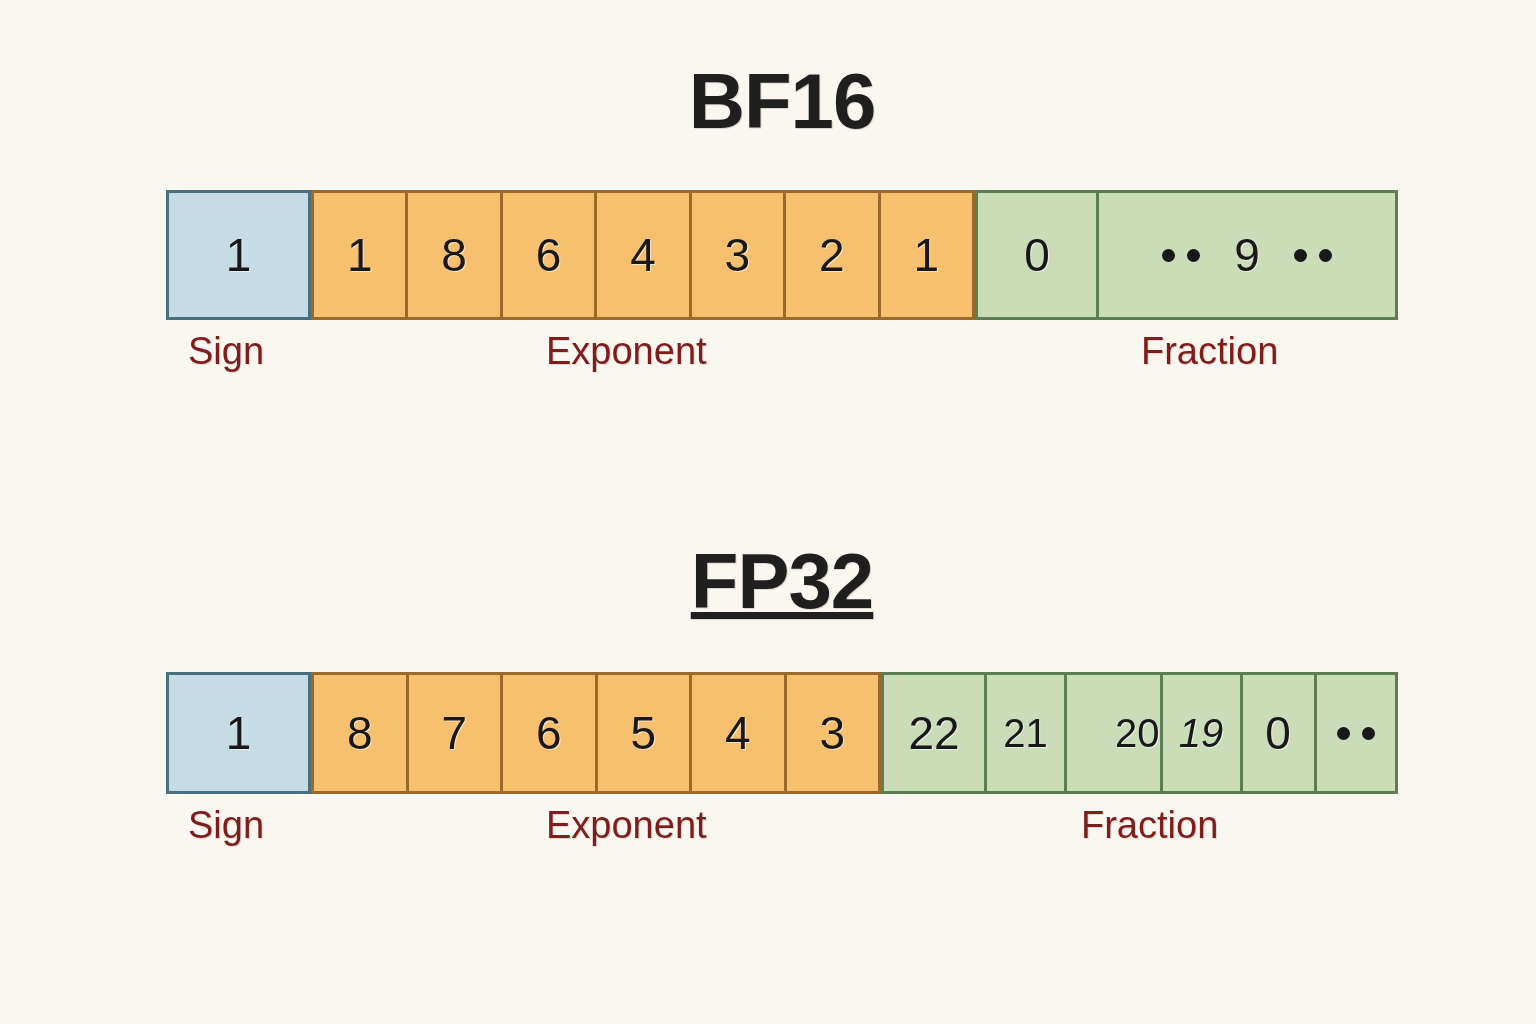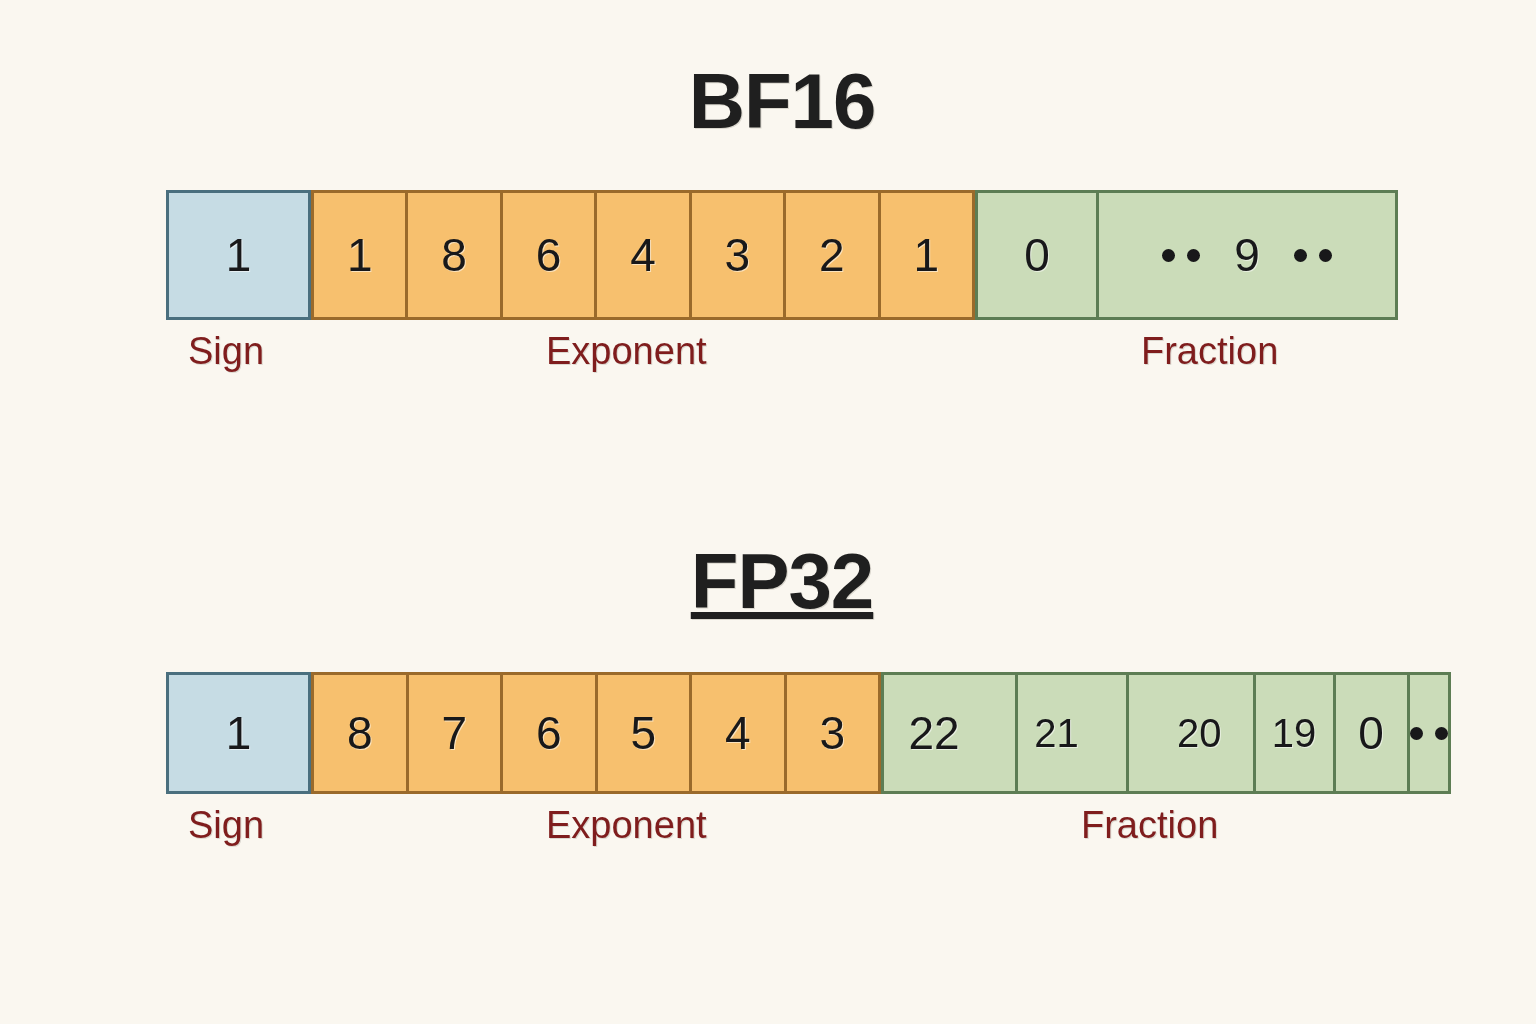--- a/index.html
+++ b/index.html
@@ -75,21 +75,21 @@
     color: #18181a;
     text-shadow: 1px 1px 0 rgba(255,255,255,0.55);
     font-family: "Liberation Sans", sans-serif;
   }
   .field-exponent .cell + .cell {
     border-left: 3px solid #9a6a2b;
   }
   .field-fraction .cell + .cell {
     border-left: 3px solid #5d7d54;
   }
-  .cell.narrow-num { font-size: 40px; margin-left: 31px; }
+  .cell.narrow-num { font-size: 40px; }
   .cell.wide { flex-grow: 3; }
 
   .dots {
     display: inline-flex;
     align-items: center;
     gap: 12px;
   }
   .dots .dot {
     width: 13px;
     height: 13px;
@@ -191,21 +191,21 @@
       <div class="cell">6</div>
       <div class="cell">5</div>
       <div class="cell">4</div>
       <div class="cell">3</div>
     </div>
 
     <div class="field field-fraction" style="flex: 1 1 auto;">
       <div class="cell" style="flex: 0 0 100px;">22</div>
       <div class="cell narrow-num" style="flex: 0 0 80px;">21</div>
       <div class="cell narrow-num" style="flex: 0 0 80px; padding-left: 48px;">20</div>
-      <div class="cell narrow-num" style="flex: 0 0 80px;">19</div>
+      <div class="cell narrow-num" style="flex: 0 0 80px; font-style: italic;">19</div>
       <div class="cell" style="flex: 0 0 74px;">0</div>
       <div class="cell">
         <span class="dots">
             <span class="dot"></span>
             <span class="dot"></span>
           </span>
       </div>
     </div>
 
   </div>

